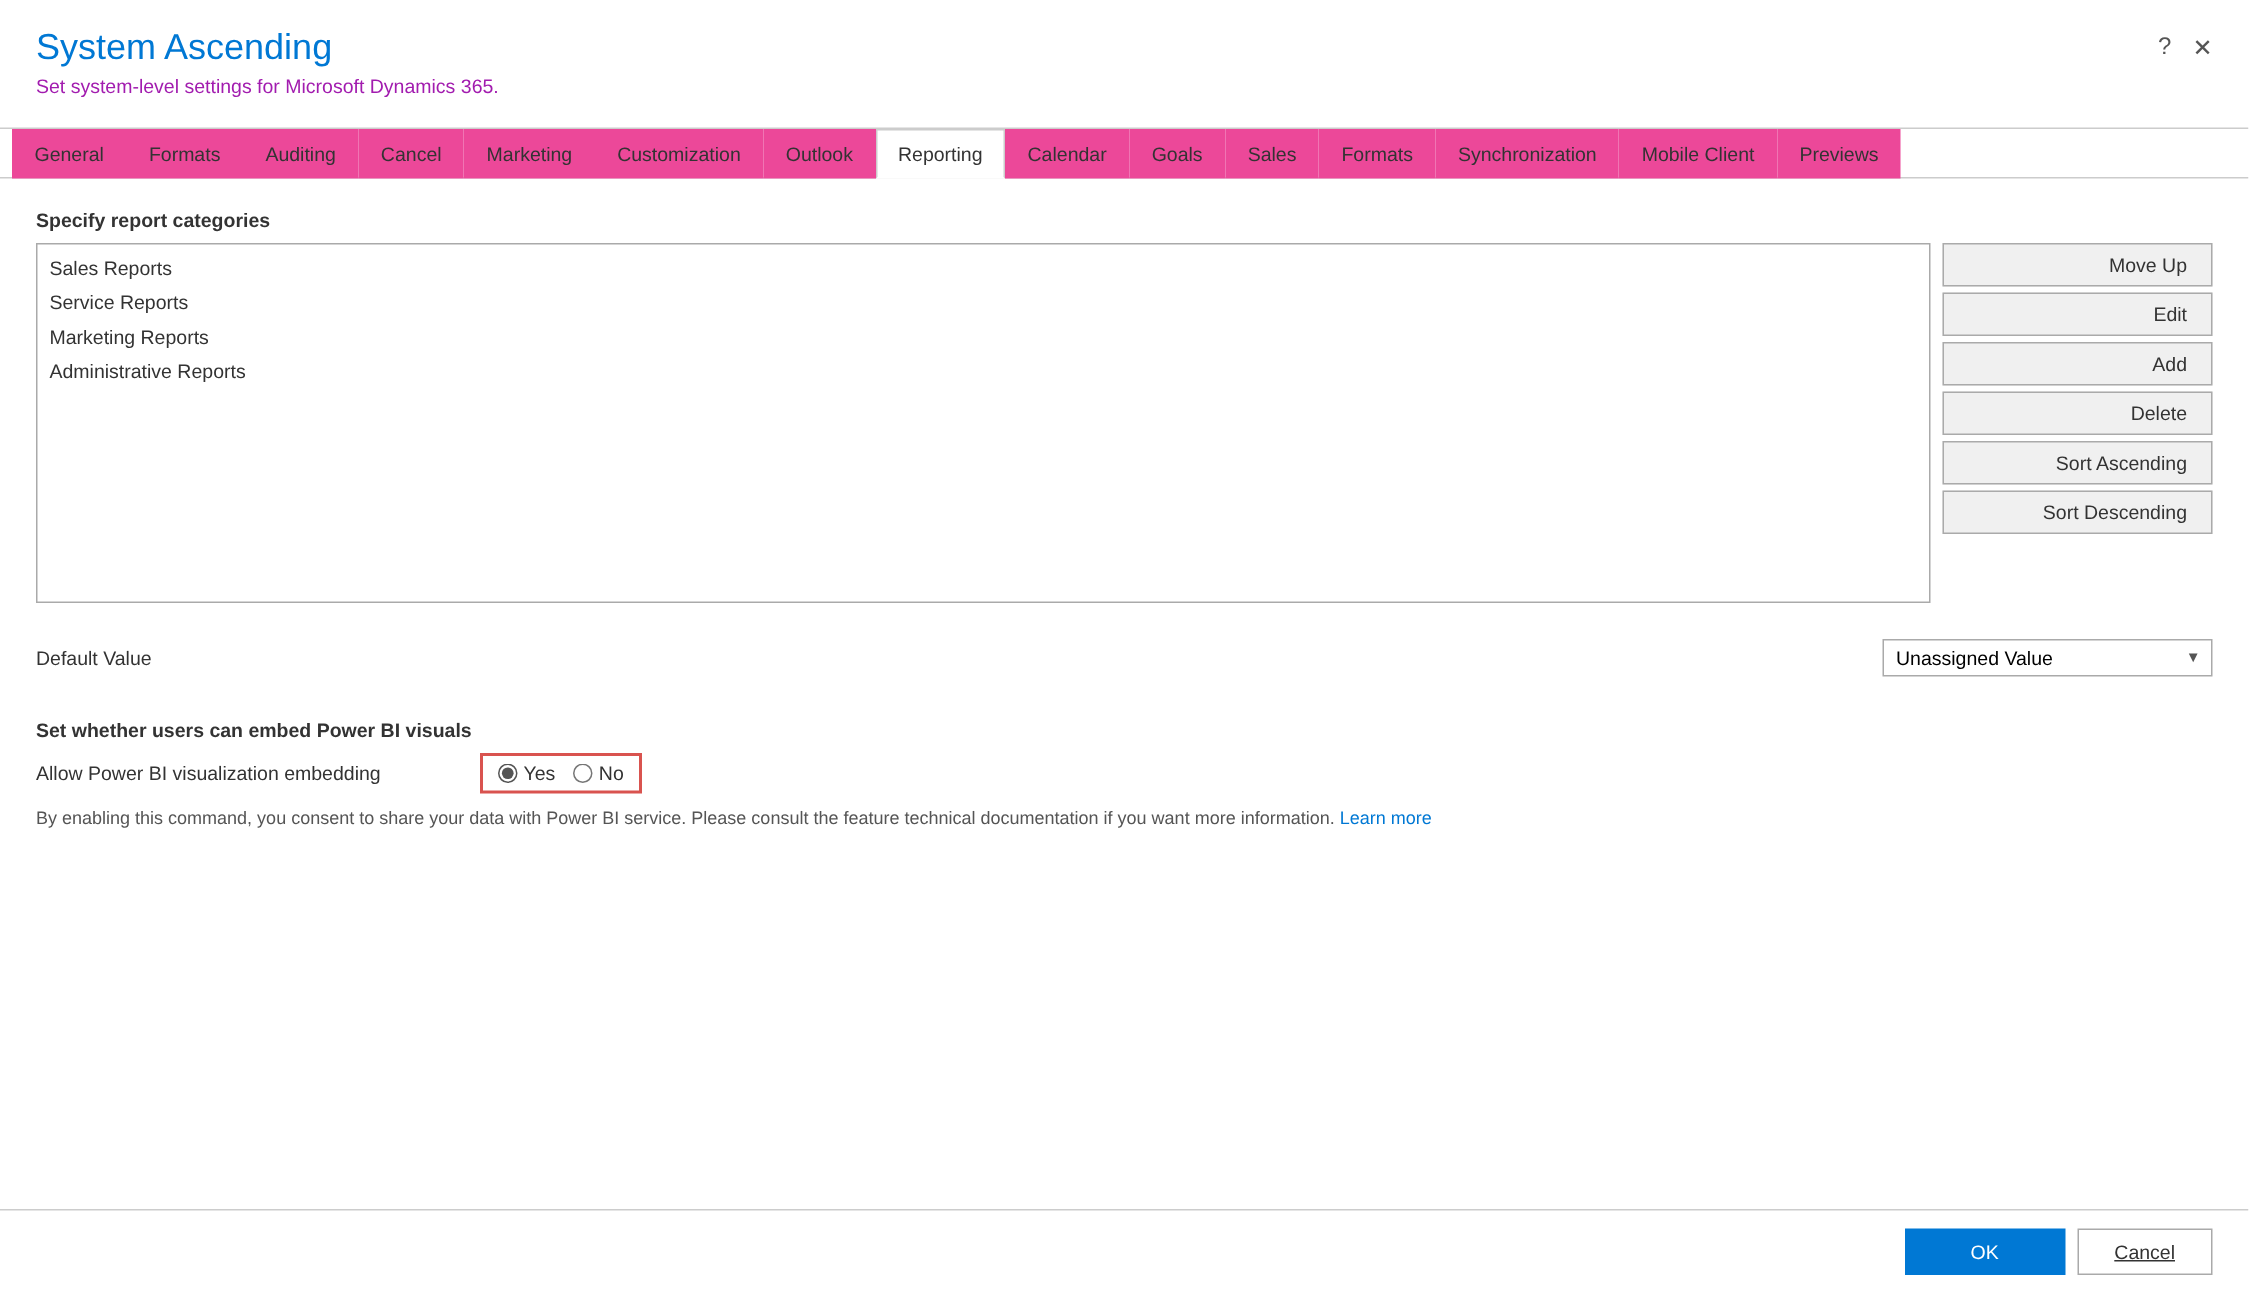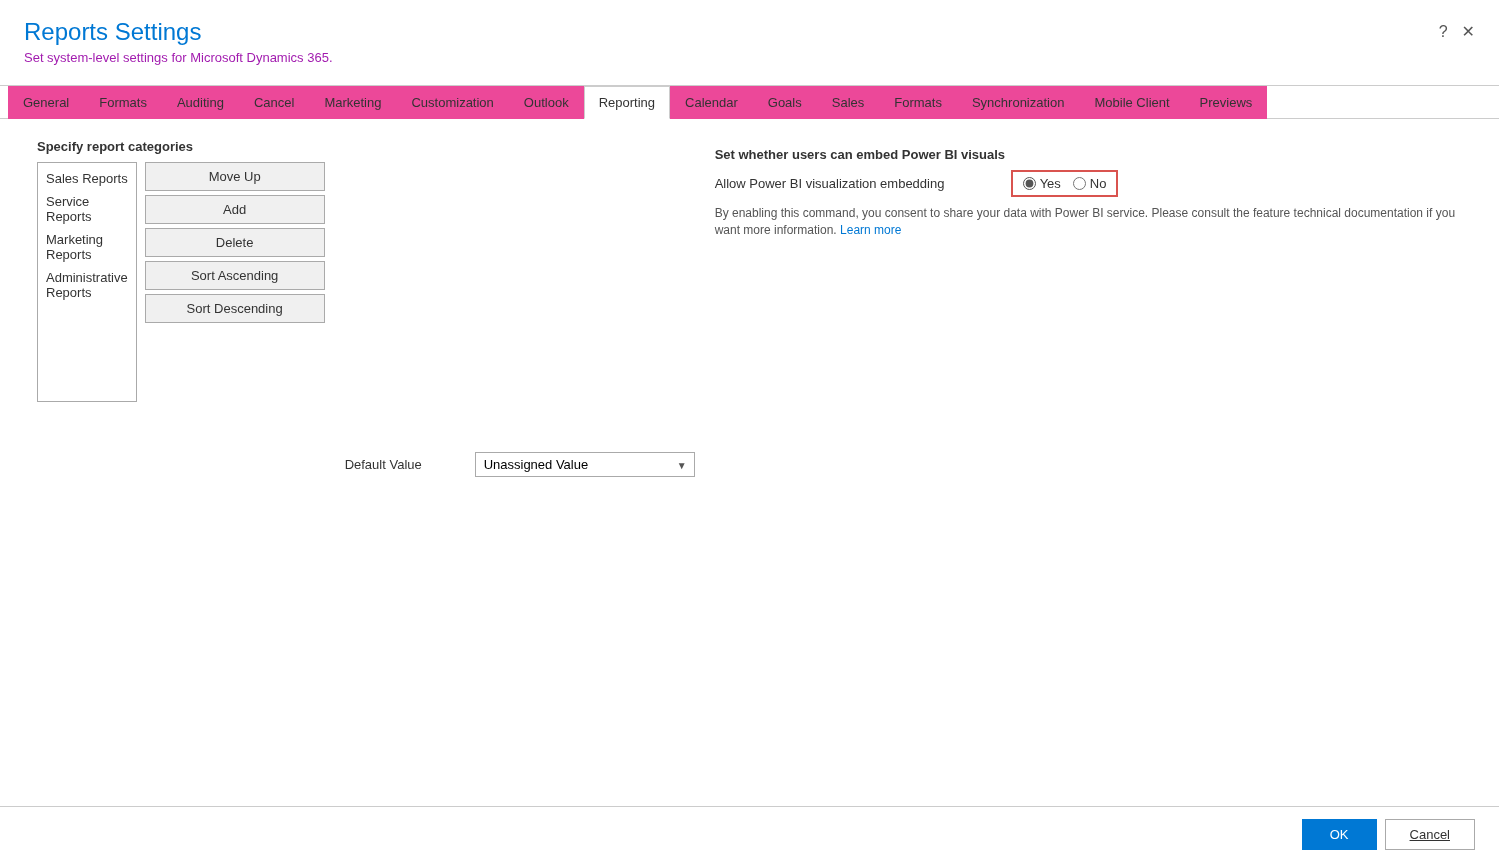--- a/index.html
+++ b/index.html
@@ -66,23 +66,23 @@
       margin-bottom: -1px;
     }
     .tab.active {
       border-color: #ccc;
       border-bottom: 1px solid #fff;
       background: #fff;
       font-weight: 500;
     }
     .content-area {
       flex: 1;
-      padding: 20px 37px;
-      display: flex;
-      flex-direction: row;
+      padding: 20px 24px;
+      display: flex;
+      flex-direction: column;
       gap: 20px;
     }
     .section-title {
       font-weight: 700;
       font-size: 13px;
       margin-bottom: 8px;
     }
     .categories-section {
       display: flex;
       gap: 8px;
@@ -106,21 +106,21 @@
       flex-direction: column;
       gap: 4px;
       min-width: 180px;
     }
     .action-btn {
       padding: 6px 16px;
       background: #f0f0f0;
       border: 1px solid #aaa;
       cursor: pointer;
       font-size: 13px;
-      text-align: center;
+      text-align: right;
       color: #333;
       width: 100%;
     }
     .default-value-row {
       display: flex;
       align-items: center;
       gap: 30px;
       margin-top: 4px;
     }
     .default-value-label {
@@ -199,21 +199,21 @@
     }
     .dialog-footer {
       border-top: 1px solid #ccc;
       padding: 12px 24px;
       display: flex;
       justify-content: flex-end;
       gap: 8px;
       margin-top: auto;
     }
     .btn-ok {
-      padding: 7px 28px;
+      padding: 7px 44px;
       background: #0078d4;
       color: #fff;
       border: none;
       cursor: pointer;
       font-size: 13px;
     }
     .btn-cancel {
       padding: 7px 24px;
       background: #fff;
       color: #333;
@@ -223,21 +223,21 @@
       text-decoration: underline;
     }
   </style>
 </head>
 <body>
 
 <div class="dialog">
 
   <div class="dialog-header">
     <div>
-      <div class="dialog-title">Reports Settings</div>
+      <div class="dialog-title">System Ascending</div>
       <div class="dialog-subtitle">Set system-level settings for Microsoft Dynamics 365.</div>
     </div>
     <div class="dialog-controls">
       <span>?</span>
       <span>✕</span>
     </div>
   </div>
 
   <div class="tabs-bar" id="tabs-container">
       <div class="tab">General</div>
@@ -263,20 +263,21 @@
       <div class="section-title">Specify report categories</div>
       <div class="categories-section">
         <div class="categories-list" id="categories-list">
             <div class="list-item">Sales Reports</div>
             <div class="list-item">Service Reports</div>
             <div class="list-item">Marketing Reports</div>
             <div class="list-item">Administrative Reports</div>
           </div>
         <div class="action-buttons">
           <button class="action-btn">Move Up</button>
+          <button class="action-btn">Edit</button>
           <button class="action-btn">Add</button>
           <button class="action-btn">Delete</button>
           <button class="action-btn">Sort Ascending</button>
           <button class="action-btn">Sort Descending</button>
         </div>
       </div>
     </div>
 
     <div class="default-value-row">
       <span class="default-value-label">Default Value</span>

